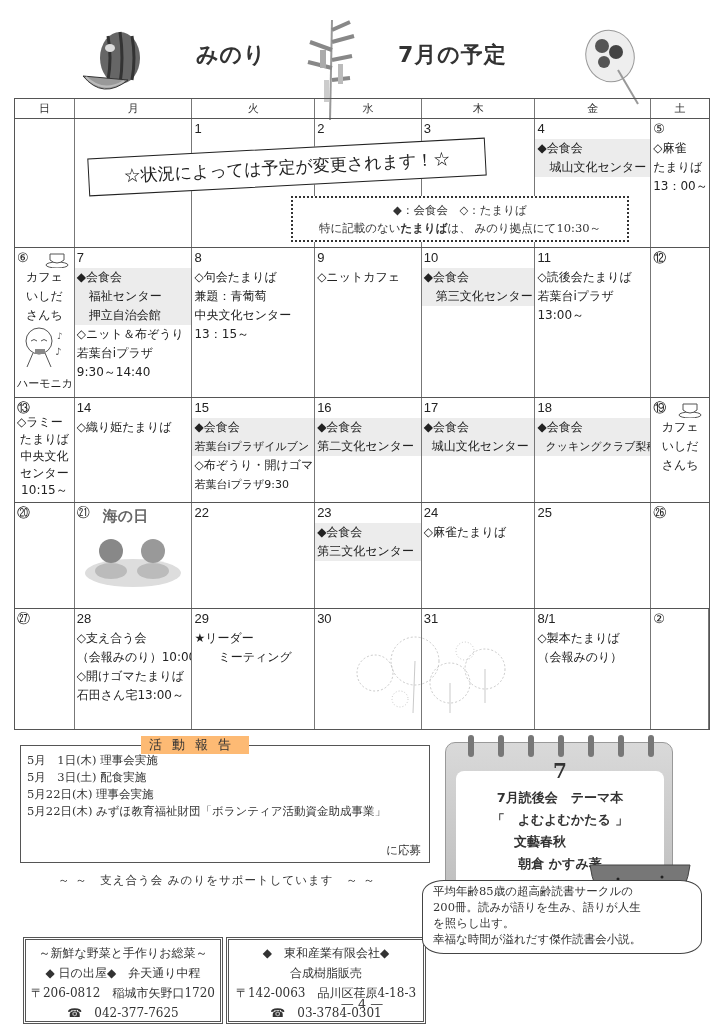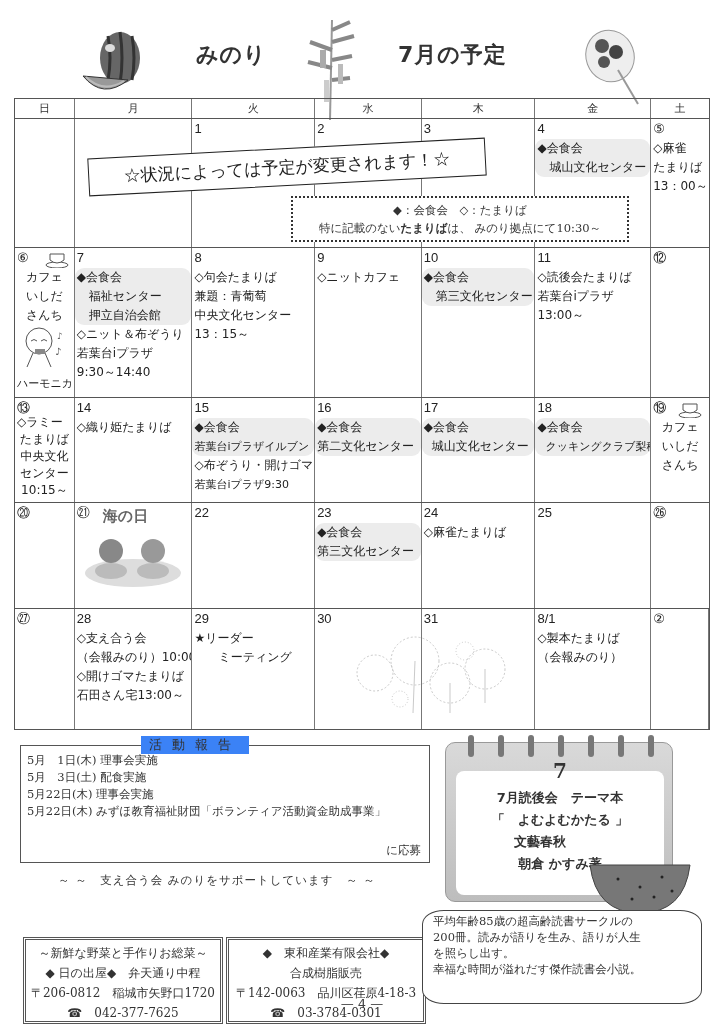--- a/index.html
+++ b/index.html
@@ -24,51 +24,51 @@
   .row { display: flex; border-bottom: 1px solid #555; position: relative; }
   .row:last-child { border-bottom: none; }
   .cell { border-right: 1px solid #777; position: relative; padding: 2px 2px 0 2px; font-size: 12px; line-height: 18px; overflow: hidden; }
   .cell:last-child { border-right: none; }
   .c0 { width: 60px; } .c1 { width: 118px; } .c2 { width: 123px; } .c3 { width: 107px; }
   .c4 { width: 114px; } .c5 { width: 116px; } .c6 { width: 58px; }
   .daynum { font-size: 13px; font-family: "Liberation Sans", sans-serif; line-height: 16px; display: block; height: 18px; }
   .ev { display: block; white-space: nowrap; font-size: 12px; line-height: 19px; }
   .ind { padding-left: 12px; }
   .r { text-align: left; padding-right: 1px; }
-  .shade { background: #ececec; margin-left: -2px; margin-right: -2px; padding-left: 2px; border-radius: 9px; }
+  .shade { background: #ececec; margin-left: -2px; margin-right: -2px; padding-left: 2px; }
   .sm { font-size: 11px; }
   .center { text-align: center; }
 
   
   #banner { position: absolute; left: 88px; top: 148px; width: 398px; height: 38px; border: 1.5px solid #222; background: #fff;
             transform: rotate(-3deg); font-family: "DejaVu Serif", serif; font-size: 17px; line-height: 36px; text-align: center; color: #222; z-index: 3; }
   #legend { position: absolute; left: 291px; top: 196px; width: 338px; height: 46px; border: 2px dotted #333; background: #fff;
             font-family: "DejaVu Serif", serif; font-size: 11.5px; line-height: 18px; text-align: center; padding-top: 3px; z-index: 3; color: #333; }
   #legend b { font-family: "DejaVu Sans", sans-serif; }
 
   
   #report { position: absolute; left: 20px; top: 745px; width: 410px; height: 118px; border: 1px solid #555; font-family: "DejaVu Serif", serif; }
-  #report-title { position: absolute; left: 120px; top: -10px; background: #3b82f6; padding: 0 8px; font-size: 13px; letter-spacing: 10px; color: #333; }
+  #report-title { position: absolute; left: 120px; top: -10px; background: #fdba74; padding: 0 8px; font-size: 13px; letter-spacing: 10px; color: #333; }
   #report-lines { position: absolute; left: 6px; top: 6px; font-size: 11.5px; line-height: 17px; color: #333; }
   #report-tail { position: absolute; right: 8px; bottom: 4px; font-size: 11.5px; color: #333; }
 
   #sponsor-head { position: absolute; left: 58px; top: 873px; font-family: "DejaVu Serif", serif; font-size: 11.5px; color: #333; letter-spacing: 1px; }
   .sponsor { position: absolute; top: 937px; height: 87px; border: 3px double #555; font-family: "DejaVu Serif", serif; font-size: 12px; line-height: 20px; text-align: center; color: #333; padding-top: 3px; }
   #sponsor-1 { left: 23px; width: 200px; }
   #sponsor-2 { left: 226px; width: 200px; }
 
   
   #bookcal { position: absolute; left: 445px; top: 742px; width: 228px; height: 160px; border-radius: 10px; background: linear-gradient(#d9d9d9, #bdbdbd); border: 1px solid #999; }
   #bookcal-inner { position: absolute; left: 10px; top: 28px; width: 208px; height: 124px; background: #fff; border-radius: 8px; }
   .ring { position: absolute; top: -8px; width: 6px; height: 22px; background: #777; border-radius: 3px; }
   #bookcal-month { position: absolute; left: 0; width: 228px; top: 16px; text-align: center; font-family: "DejaVu Serif", serif; font-weight: bold; font-size: 20px; color: #333; }
   #book-lines { position: absolute; left: 0; width: 228px; top: 44px; text-align: center; font-size: 13px; font-weight: bold; line-height: 22px; color: #333; }
   #watermelon-bottom { position: absolute; left: 588px; top: 863px; width: 104px; height: 52px; }
 
-  #bubble { position: absolute; left: 422px; top: 910px; width: 280px; height: 94px; border: 1.5px solid #444; border-radius: 22px / 14px; padding: 2px 10px;
+  #bubble { position: absolute; left: 422px; top: 880px; width: 280px; height: 74px; border: 1.5px solid #444; border-radius: 22px / 14px; padding: 2px 10px;
             font-family: "DejaVu Serif", serif; font-size: 11.5px; line-height: 16px; color: #333; background: #fff; }
 
   #page-num { position: absolute; left: 0; width: 724px; top: 996px; text-align: center; font-size: 13px; color: #444; }
 
   .cup { position: absolute; }
 </style>
 </head>
 <body>
 
 <svg id="watermelon-top" class="deco" viewBox="0 0 70 70">

